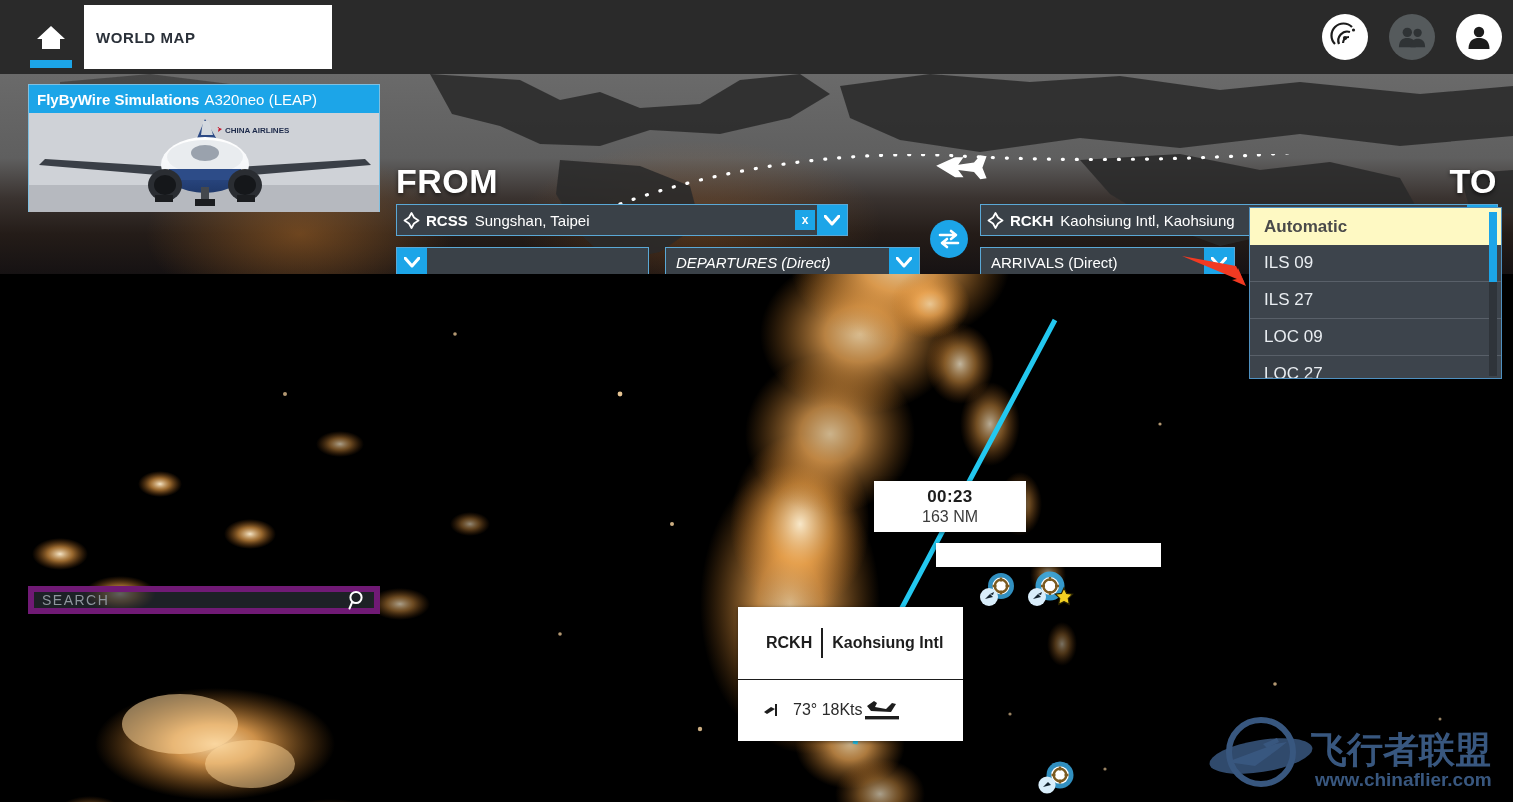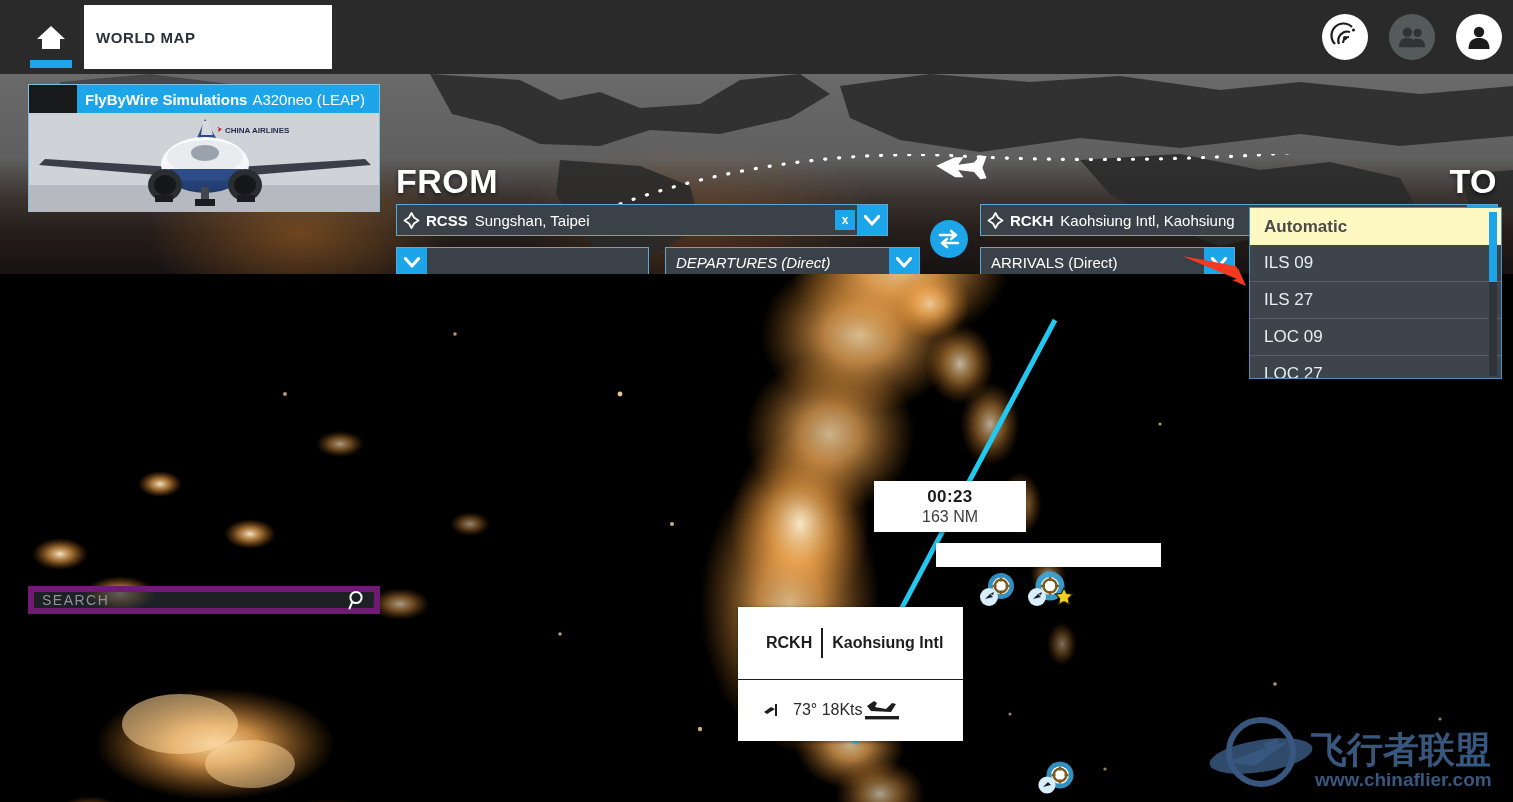--- a/index.html
+++ b/index.html
@@ -49,42 +49,42 @@
 
   .bigword{ position:absolute; font-size:34px; font-weight:bold; letter-spacing:.5px;
             text-shadow:0 2px 4px rgba(0,0,0,.6); }
   #lbl-from{ left:396px; top:88px; }
   #lbl-to  { right:16px;  top:88px; }
 
   
   #ac-card{ position:absolute; left:28px; top:10px; width:352px; height:128px;
             border:1px solid #7fbfe0; background:#17191b; }
   #ac-title{ height:28px; background:#1ca5e8; display:flex; align-items:center;
-             padding-left:8px; font-size:15px; white-space:nowrap; overflow:hidden;margin-left:48px;}
+             padding-left:8px; font-size:15px; white-space:nowrap; overflow:hidden;}
   #ac-title b{ font-weight:bold; }
   #ac-title span{ font-weight:normal; margin-left:5px;}
   #ac-photo{ position:relative; height:99px; overflow:hidden;
     background:linear-gradient(180deg,#d8dade 0%,#c9ccd1 55%,#b9bcc2 100%); }
 
   
   .sel{ display:flex; align-items:stretch; border:1px solid #5aa8d6; background:#3a4148; }
   .sel .val{ flex:1; display:flex; align-items:center; padding-left:10px;
              font-size:15px; white-space:nowrap; overflow:hidden; }
   .sel .arw{ width:30px; background:#1ca5e8; display:flex; align-items:center; justify-content:center; }
   .sel .arw.white{ background:#ffffff; }
   .sel .clr{ width:20px; height:20px; align-self:center; margin-right:2px; background:#1ca5e8;
              display:flex; align-items:center; justify-content:center; font-size:12px;
              font-weight:bold; color:#fff; }
 
   .icao-field{ position:absolute; height:32px; }
   .icao-field .val{ padding-left:6px; }
   .icao-field .code{ font-weight:bold; margin-left:6px; }
   .icao-field .nm{ margin-left:7px; font-weight:normal; }
 
-  #fld-from{ left:396px; top:130px; width:492px;text-align:center; }
+  #fld-from{ left:396px; top:130px; width:452px;text-align:center; }
   #fld-to  { left:980px; top:130px; width:518px; }
 
   #swap-btn{ position:absolute; left:930px; top:146px; width:38px; height:38px;
              border-radius:50%; background:#1ca5e8; display:flex; align-items:center;
              justify-content:center; cursor:pointer; z-index:3; }
 
   #sel-runway  { position:absolute; left:396px;  top:173px; width:253px; height:30px; }
   #sel-dep     { position:absolute; left:665px;  top:173px; width:255px; height:30px;font-style:italic; }
   #sel-arr     { position:absolute; left:980px;  top:173px; width:255px; height:30px; }
   #sel-app     { position:absolute; left:1249px; top:173px; width:253px; height:30px; }

